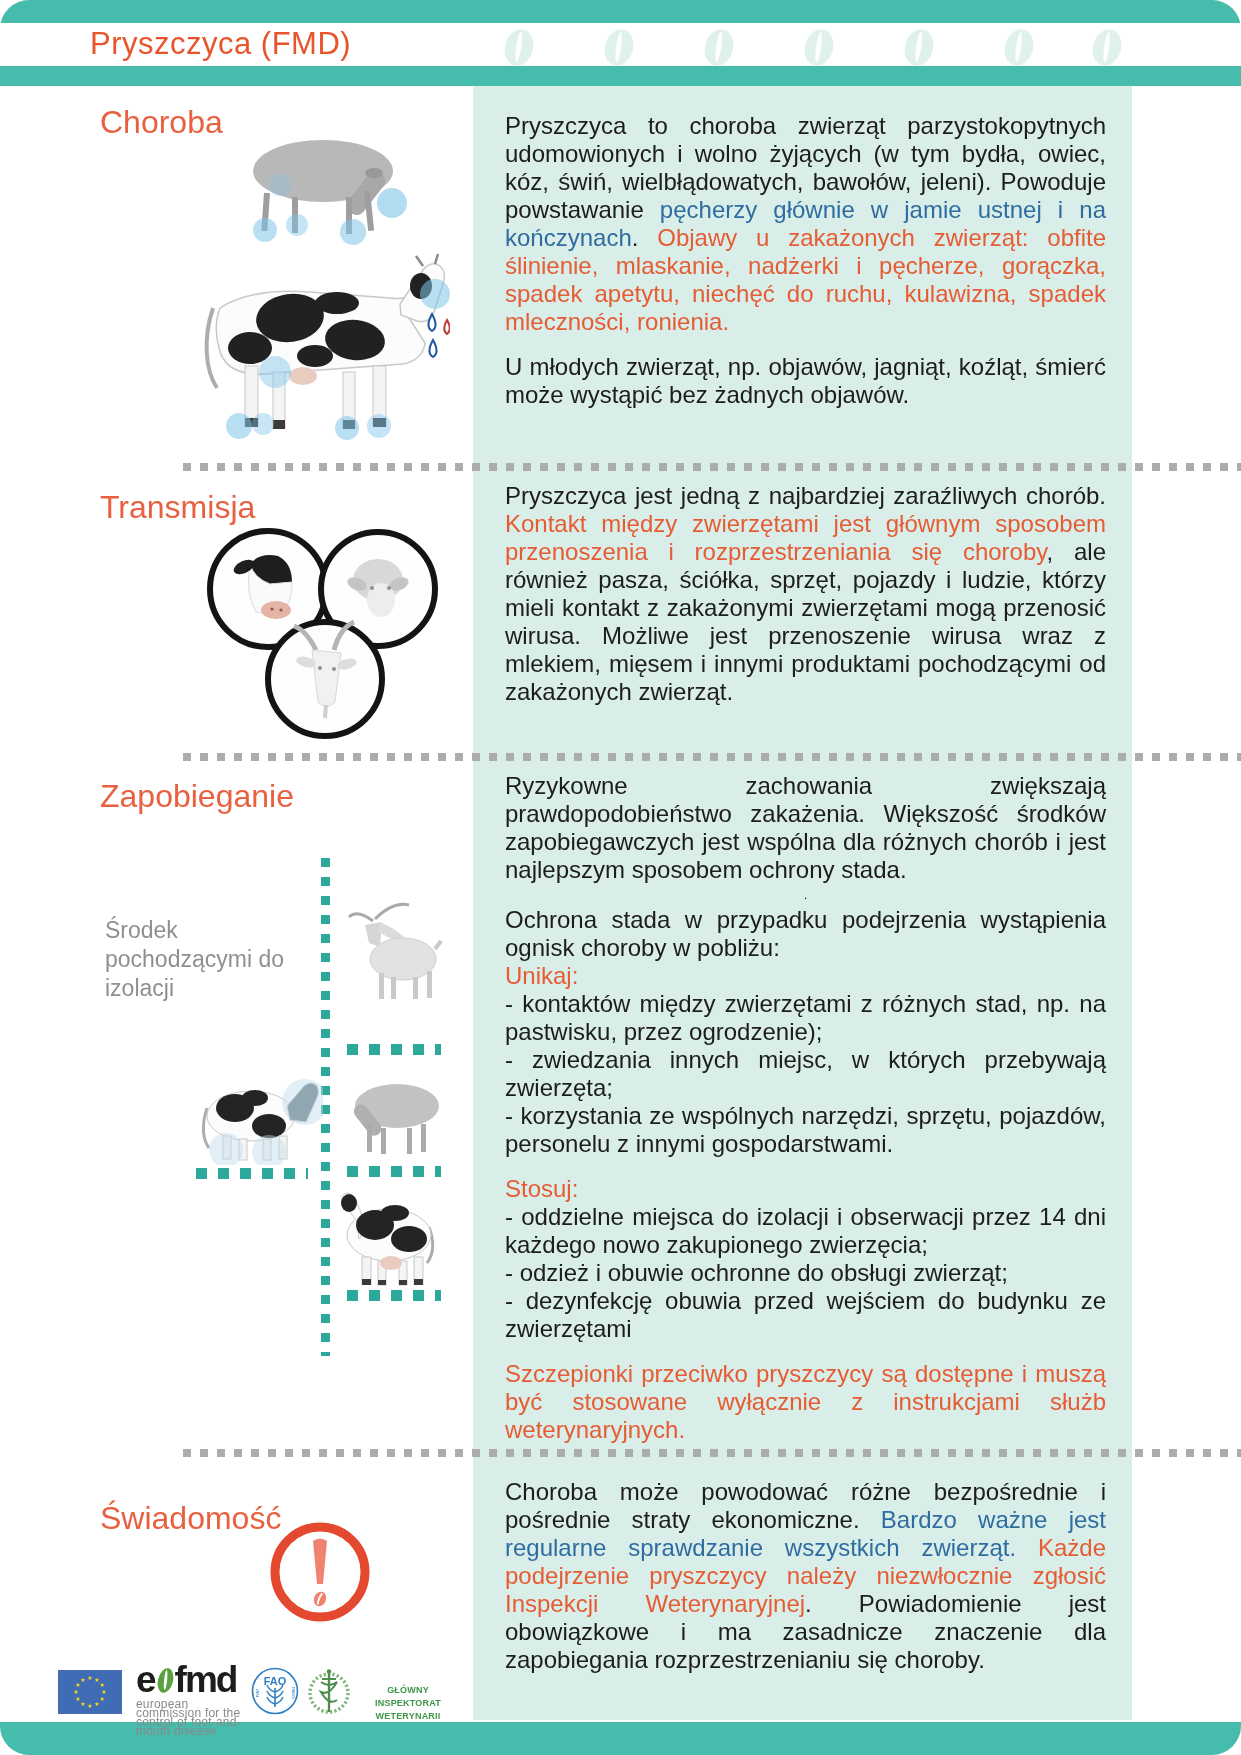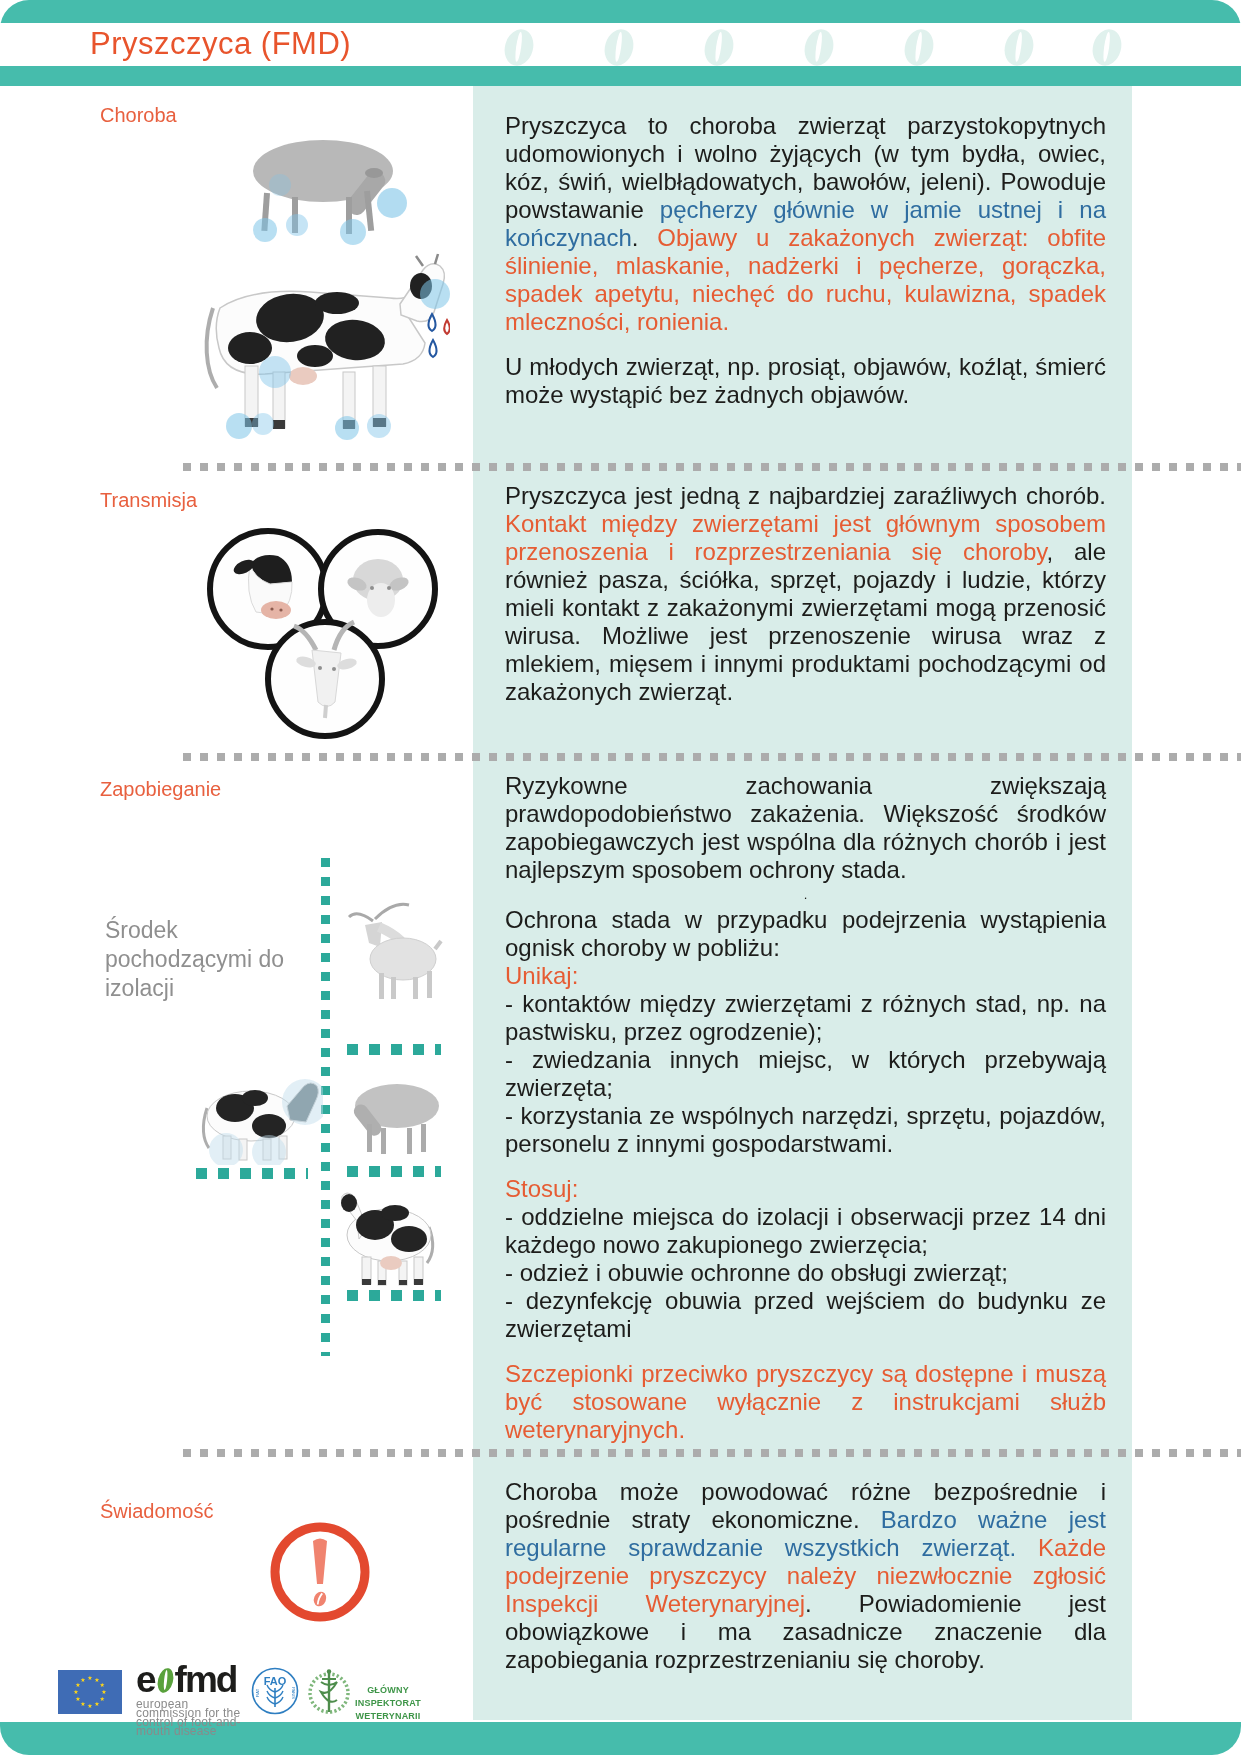--- a/index.html
+++ b/index.html
@@ -10,21 +10,21 @@
   .bar-top2{top:66px;height:20px;}
   .bar-bottom{top:1722px;height:33px;}
   .page-title{position:absolute;left:90px;top:26px;font-size:31px;color:#E8542C;letter-spacing:0.5px;}
   .bean{position:absolute;top:29px;width:28px;height:37px;background:#E0F1ED;border-radius:50%;
         transform:rotate(16deg);}
   .bean::after{content:"";position:absolute;left:11px;top:3px;width:5px;height:30px;background:#ffffff;
         border-radius:50%;transform:rotate(-8deg);}
   .mint-panel{position:absolute;left:473px;top:86px;width:659px;height:1634px;background:#D9EDE9;}
   .sep{position:absolute;left:183px;width:1058px;height:8px;z-index:6;
        background:repeating-linear-gradient(to right,#ACACAC 0 8px,transparent 8px 17px);}
-  .section-label{position:absolute;left:100px;font-size:20px;color:#E8603F;z-index:4;}
+  .section-label{position:absolute;left:100px;font-size:32px;color:#E8603F;z-index:4;}
   .caption{position:absolute;left:105px;top:916px;width:185px;font-size:23px;line-height:29px;color:#8F8F8F;}
   .text-block{position:absolute;left:505px;width:601px;z-index:3;font-size:24px;line-height:28px;
         text-align:justify;color:#1D1D1B;}
   .para{margin:0;}
   .para.blank{height:17px;}
   .para.dot{text-align:center;font-size:13px;line-height:22px;}
   .c-dark{color:#1D1D1B;}
   .c-orange{color:#E65C33;}
   .c-blue{color:#2F6DA0;}
   .illus{position:absolute;z-index:4;}
@@ -34,21 +34,21 @@
        background:repeating-linear-gradient(to right,#2CA99A 0 11px,transparent 11px 22px);}
   .footer-logo{position:absolute;z-index:4;}
   .eufmd{left:136px;top:1660px;width:120px;}
   .eufmd-word{display:flex;align-items:center;height:40px;}
   .eufmd-e,.eufmd-fmd{font-size:37px;font-weight:bold;color:#1D1D1B;letter-spacing:-2px;}
   .eufmd-bean{display:inline-block;width:15px;height:25px;background:#59A13C;border-radius:50%;
         transform:rotate(14deg);position:relative;margin:0 2px 0 3px;}
   .eufmd-bean::after{content:"";position:absolute;left:6px;top:2px;width:3px;height:20px;background:#ffffff;
         border-radius:50%;transform:rotate(-8deg);}
   .eufmd-tag{font-size:12px;line-height:9px;color:#8A8A8A;letter-spacing:0.2px;}
-  .giw-text{left:340px;top:1684px;width:96px;font-size:9px;font-weight:bold;color:#3E9548;
+  .giw-text{left:360px;top:1684px;width:96px;font-size:9px;font-weight:bold;color:#3E9548;
         line-height:13px;text-align:center;letter-spacing:0.2px;}
 </style>
 </head>
 <body>
 
 <div class="page">
 
   <div class="bar bar-top"></div>
   <div class="page-title">Pryszczyca (FMD)</div>
   <span class="bean" style="left:505px"></span>
@@ -68,21 +68,21 @@
 
   <div class="section-label" style="top:104px">Choroba</div>
   <div class="section-label" style="top:489px">Transmisja</div>
   <div class="section-label" style="top:778px">Zapobieganie</div>
   <div class="section-label" style="top:1500px">Świadomość</div>
   <div class="caption">Środek pochodzącymi do izolacji</div>
 
   <div class="text-block" style="top:112px">
       <div class="para"><span class="c-dark">Pryszczyca to choroba zwierząt parzystokopytnych udomowionych i wolno żyjących (w tym bydła, owiec, kóz, świń, wielbłądowatych, bawołów, jeleni). Powoduje powstawanie </span><span class="c-blue">pęcherzy głównie w jamie ustnej i na kończynach</span><span class="c-dark">. </span><span class="c-orange">Objawy u zakażonych zwierząt: obfite ślinienie, mlaskanie, nadżerki i pęcherze, gorączka, spadek apetytu, niechęć do ruchu, kulawizna, spadek mleczności, ronienia.</span></div>
       <div class="para blank"></div>
-      <div class="para"><span class="c-dark">U młodych zwierząt, np. prosiąt, objawów, koźląt, śmierć może wystąpić bez żadnych objawów.</span></div>
+      <div class="para"><span class="c-dark">U młodych zwierząt, np. objawów, jagniąt, koźląt, śmierć może wystąpić bez żadnych objawów.</span></div>
     </div>
   <div class="text-block" style="top:482px">
       <div class="para"><span class="c-dark">Pryszczyca jest jedną z najbardziej zaraźliwych chorób. </span><span class="c-orange">Kontakt między zwierzętami jest głównym sposobem przenoszenia i rozprzestrzeniania się choroby</span><span class="c-dark">, ale również pasza, ściółka, sprzęt, pojazdy i ludzie, którzy mieli kontakt z zakażonymi zwierzętami mogą przenosić wirusa. Możliwe jest przenoszenie wirusa wraz z mlekiem, mięsem i innymi produktami pochodzącymi od zakażonych zwierząt.</span></div>
     </div>
   <div class="text-block" style="top:772px">
       <div class="para"><span class="c-dark">Ryzykowne zachowania zwiększają prawdopodobieństwo zakażenia. Większość środków zapobiegawczych jest wspólna dla różnych chorób i jest najlepszym sposobem ochrony stada.</span></div>
       <div class="para dot"><span class="c-dark">.</span></div>
       <div class="para"><span class="c-dark">Ochrona stada w przypadku podejrzenia wystąpienia ognisk choroby w pobliżu:</span></div>
       <div class="para"><span class="c-orange">Unikaj:</span></div>
       <div class="para"><span class="c-dark">- kontaktów między zwierzętami z różnych stad, np. na pastwisku, przez ogrodzenie);</span></div>

